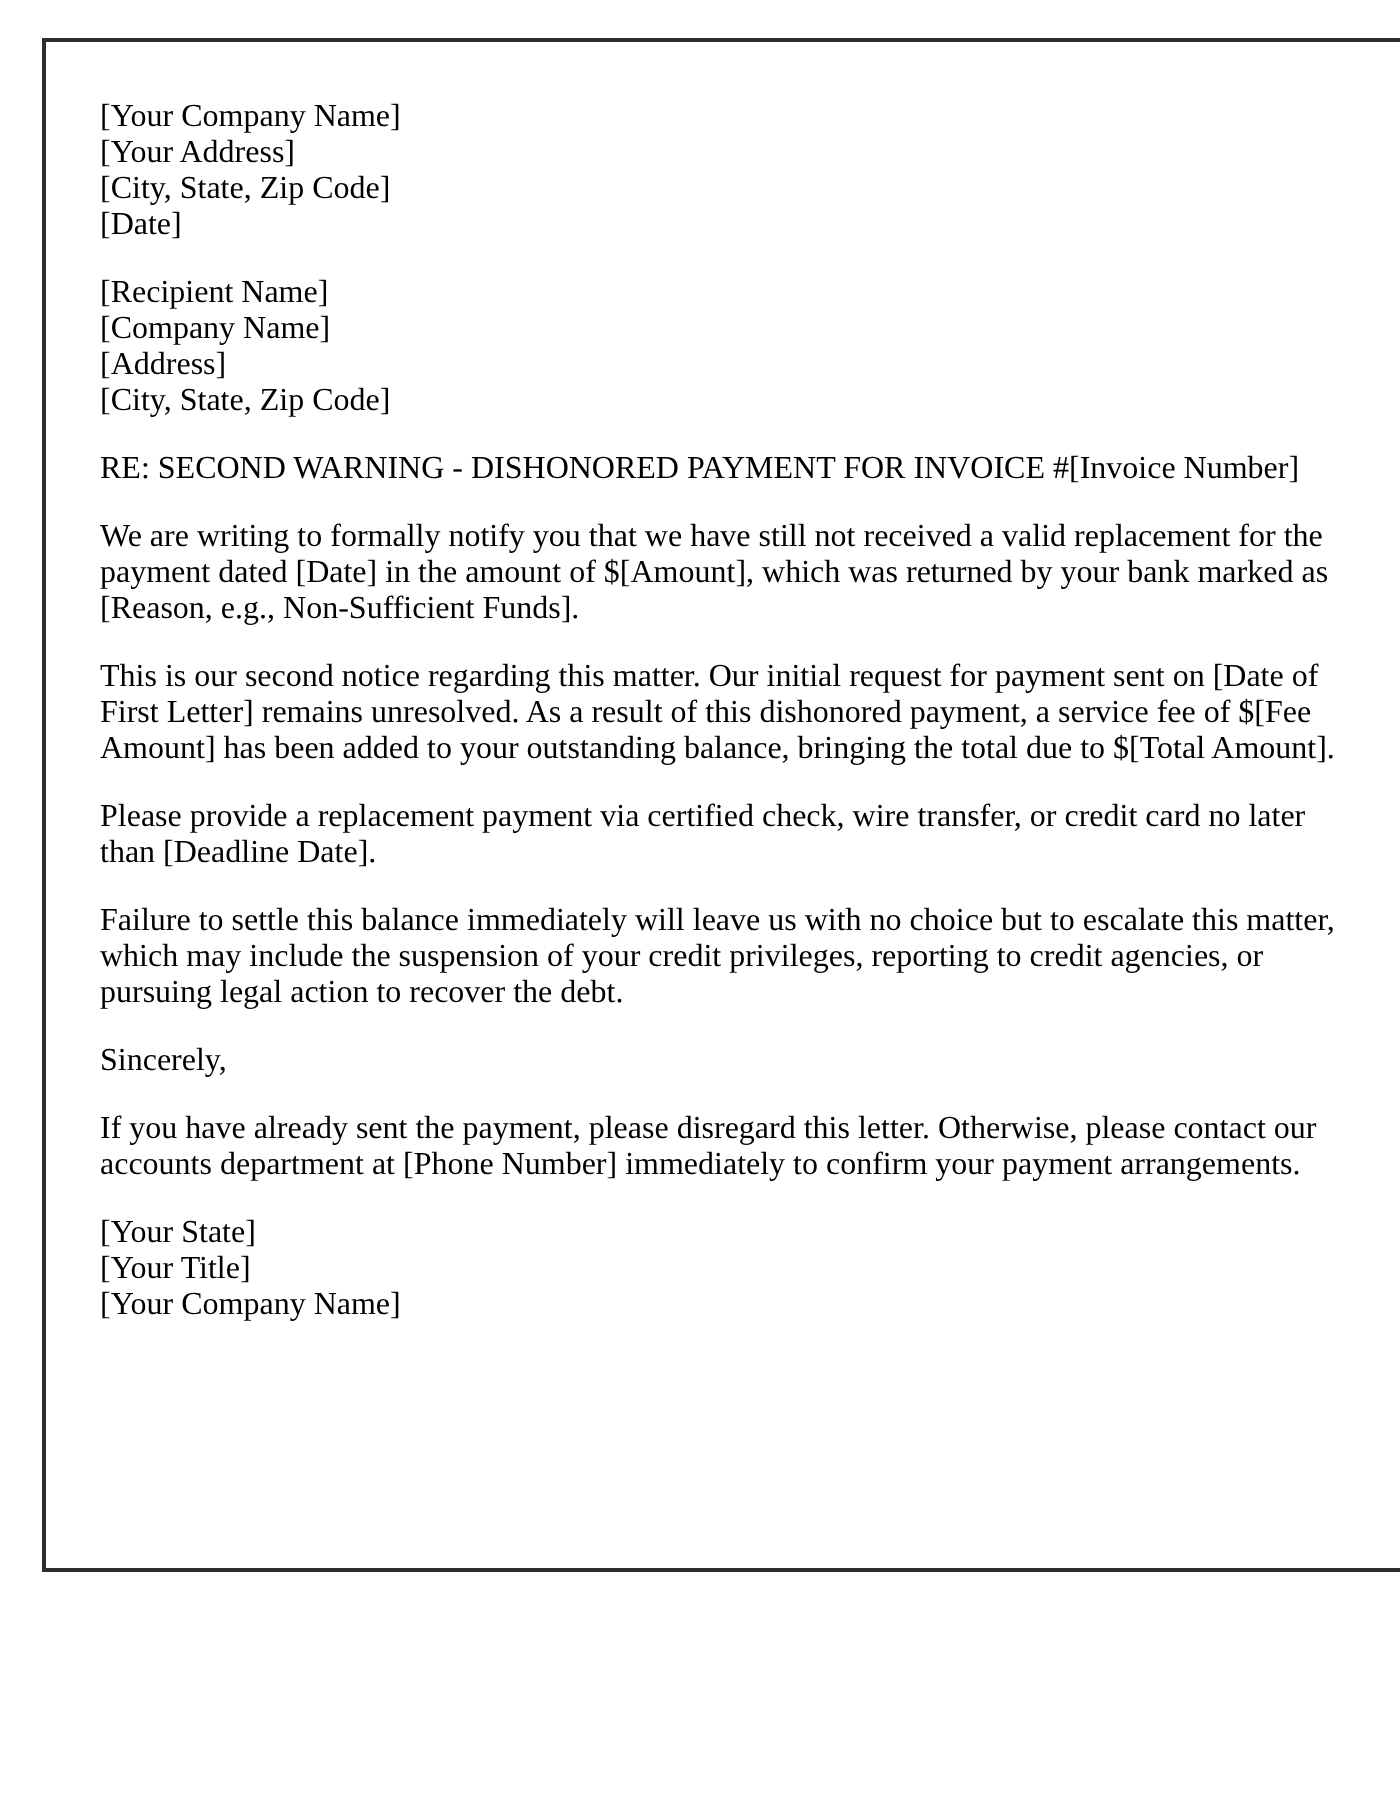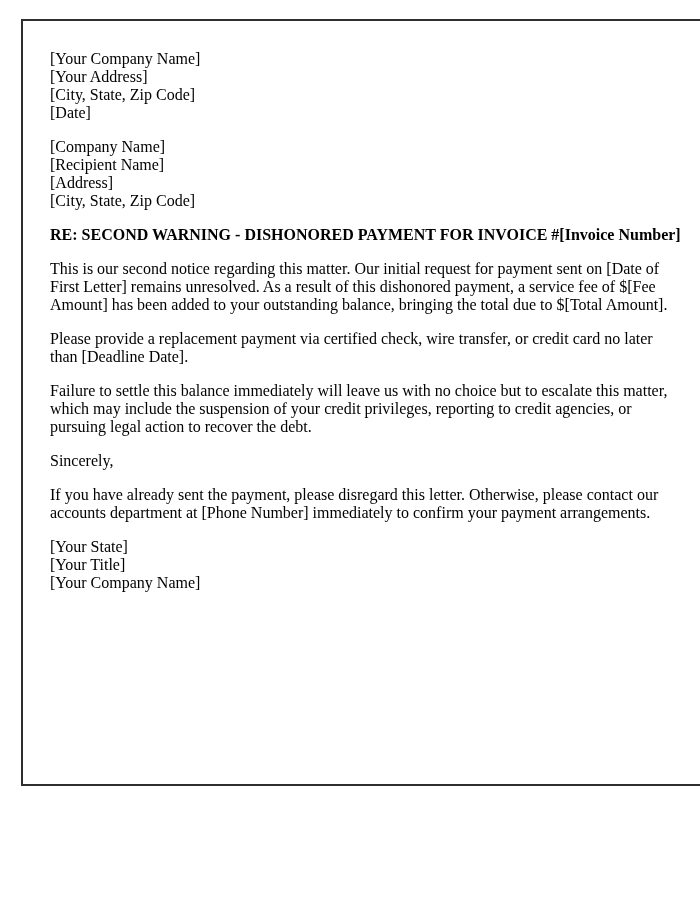--- a/index.html
+++ b/index.html
@@ -30,45 +30,46 @@
   .letter p {
     margin: 16px 0;
     font-size: 16px;
     line-height: 18px;
   }
   .letter .line {
     font-size: 16px;
     line-height: 18px;
   }
   .subject {
-    font-weight: bold;
+    font-weight: normal;
   }
 </style>
 </head>
 <body>
 
 <div class="letter">
 
   <div class="block">
     <div class="line">[Your Company Name]</div>
     <div class="line">[Your Address]</div>
     <div class="line">[City, State, Zip Code]</div>
     <div class="line">[Date]</div>
   </div>
 
   <div class="block">
+    <div class="line">[Recipient Name]</div>
     <div class="line">[Company Name]</div>
-    <div class="line">[Recipient Name]</div>
     <div class="line">[Address]</div>
     <div class="line">[City, State, Zip Code]</div>
   </div>
 
   <p class="subject">RE: SECOND WARNING - DISHONORED PAYMENT FOR INVOICE #[Invoice Number]</p>
 
 
+  <p>We are writing to formally notify you that we have still not received a valid replacement for the payment dated [Date] in the amount of $[Amount], which was returned by your bank marked as [Reason, e.g., Non-Sufficient Funds].</p>
   <p>This is our second notice regarding this matter. Our initial request for payment sent on [Date of First Letter] remains unresolved. As a result of this dishonored payment, a service fee of $[Fee Amount] has been added to your outstanding balance, bringing the total due to $[Total Amount].</p>
   <p>Please provide a replacement payment via certified check, wire transfer, or credit card no later than [Deadline Date].</p>
   <p>Failure to settle this balance immediately will leave us with no choice but to escalate this matter, which may include the suspension of your credit privileges, reporting to credit agencies, or pursuing legal action to recover the debt.</p>
   <p>Sincerely,</p>
 
   <p>If you have already sent the payment, please disregard this letter. Otherwise, please contact our accounts department at [Phone Number] immediately to confirm your payment arrangements.</p>
 
   <div class="block">
     <div class="line">[Your State]</div>
     <div class="line">[Your Title]</div>

